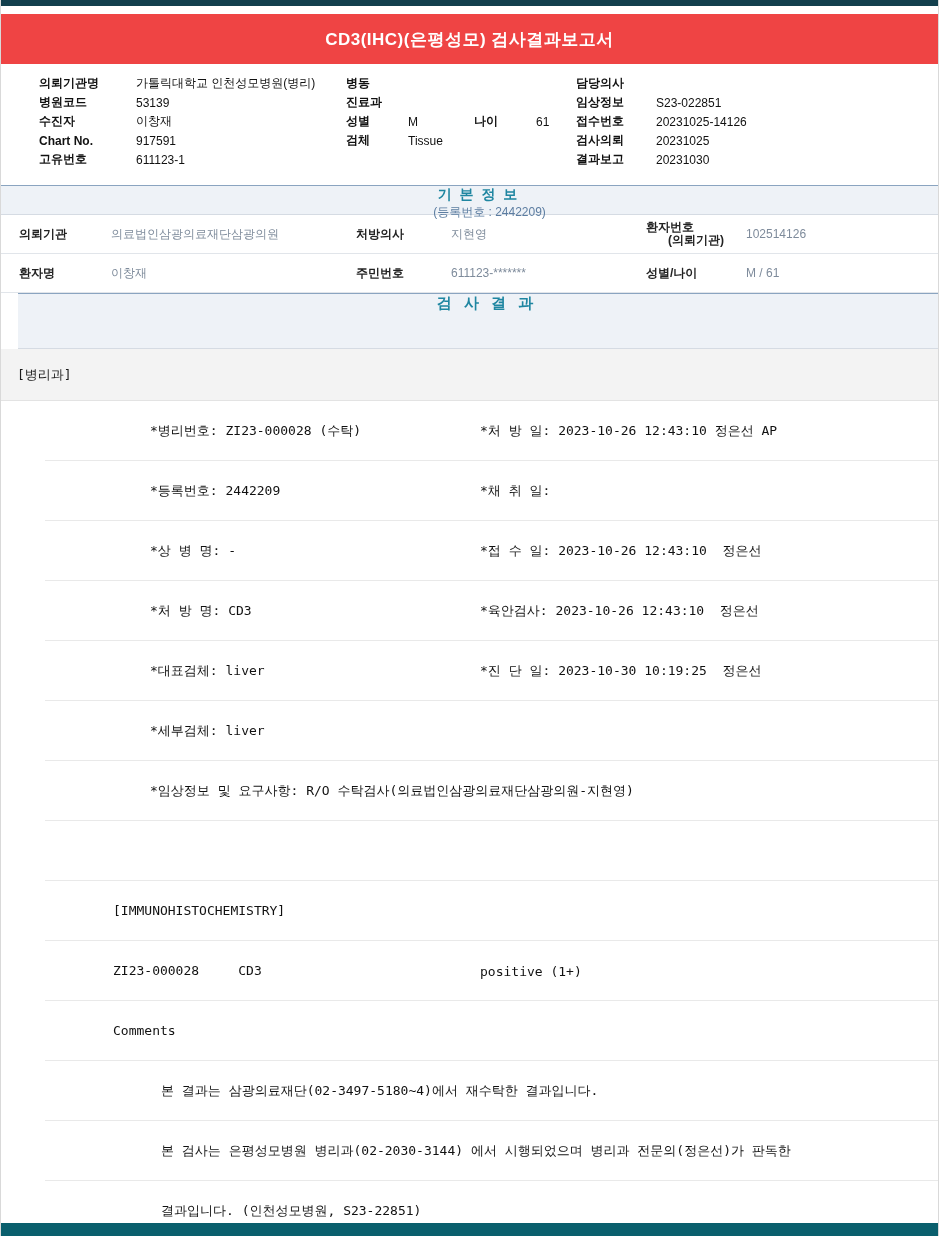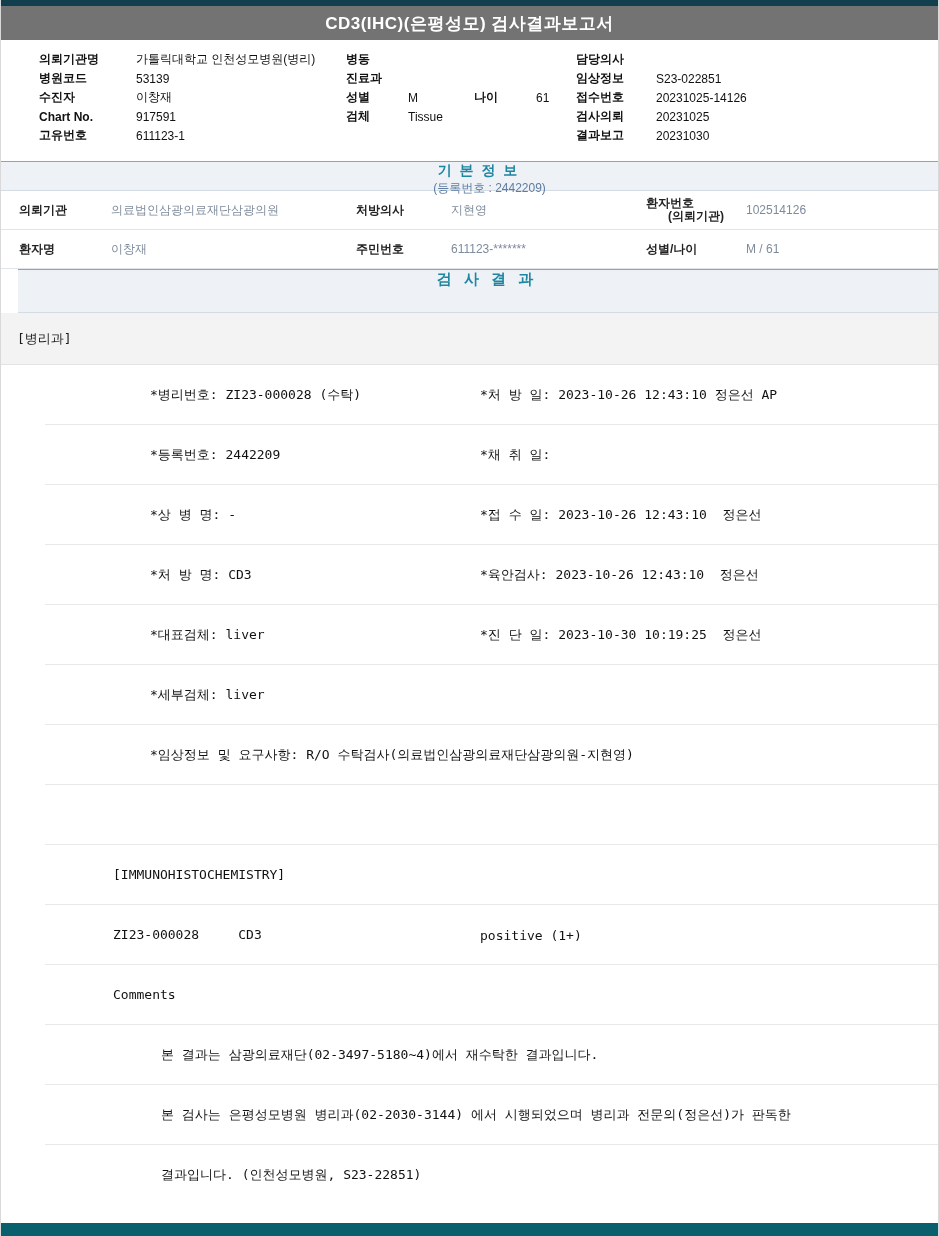--- a/index.html
+++ b/index.html
@@ -10,21 +10,21 @@
   }
   .page {
     width:939px; height:1236px;
     position:relative; overflow:hidden;
     background:#ffffff;
     border-left:1px solid #d9d9d9; border-right:1px solid #d9d9d9;
     margin:0 auto;
   }
   .topbar { height:6px; background:#123f4d; }
   .title-band {
-    height:34px; margin-top:0; background:#737373;
+    height:50px; margin-top:8px; background:#ef4444;
     display:flex; align-items:center; justify-content:center;
   }
   .title-band h1 {
     color:#ffffff; font-size:17px; font-weight:bold; letter-spacing:0.5px;
   }
 
   
   .patient-header { display:flex; padding:10px 16px 0 38px; height:121px; }
   .ph-col { display:block; }
   .ph-left  { width:307px; }
@@ -38,21 +38,21 @@
   .ph-value { color:#111; }
   .ph-sex { width:66px; }
   .ph-age-label { width:42px; }
 
   
   .section-strip {
     background:#eef2f7; border-top:1px solid #8aa4c0; border-bottom:1px solid #d5dbe3;
     display:flex; align-items:center; padding-left:18px;flex-direction:column;
   }
   .strip-basic { height:30px; }
-  .strip-results { height:44px;margin-left:17px; }
+  .strip-results { height:56px;margin-left:17px; }
   .section-title { color:#1f86a1; font-weight:bold; font-size:14px; letter-spacing:2px; }
   .strip-results .section-title { font-size:15px; letter-spacing:4px; }
   .section-sub { color:#5c7da1; font-size:12px; margin-left:22px; letter-spacing:0; }
 
   
   .info-table { }
   .it-row {
     display:flex; align-items:center; height:39px;
     border-bottom:1px solid #e1e5ea;
     padding-left:18px; font-size:12px; white-space:pre;

